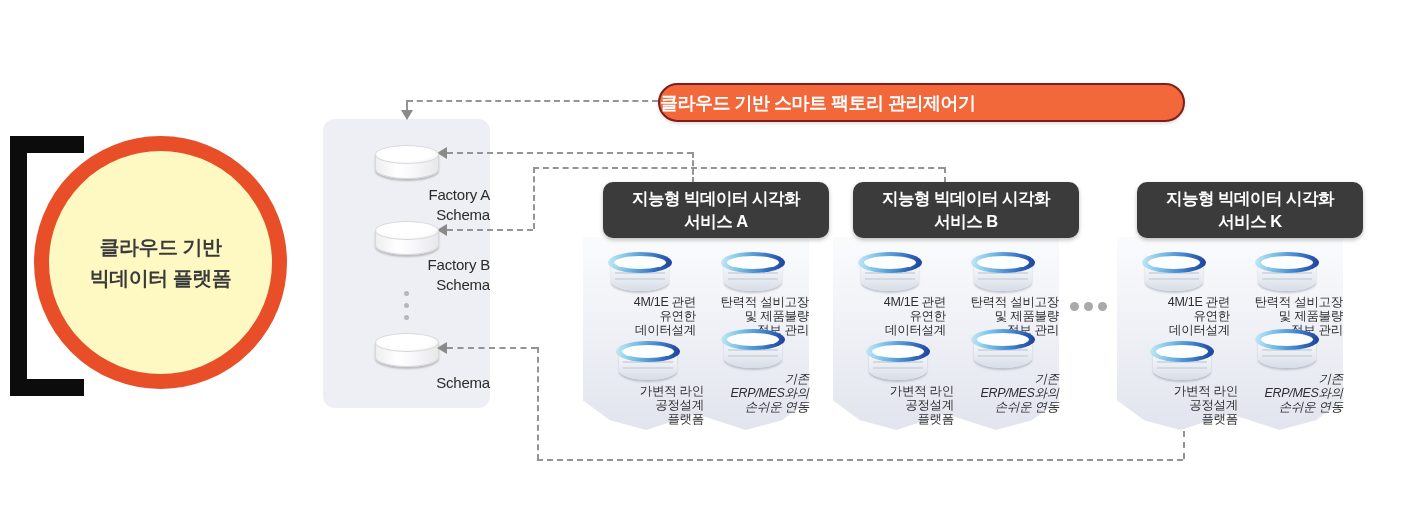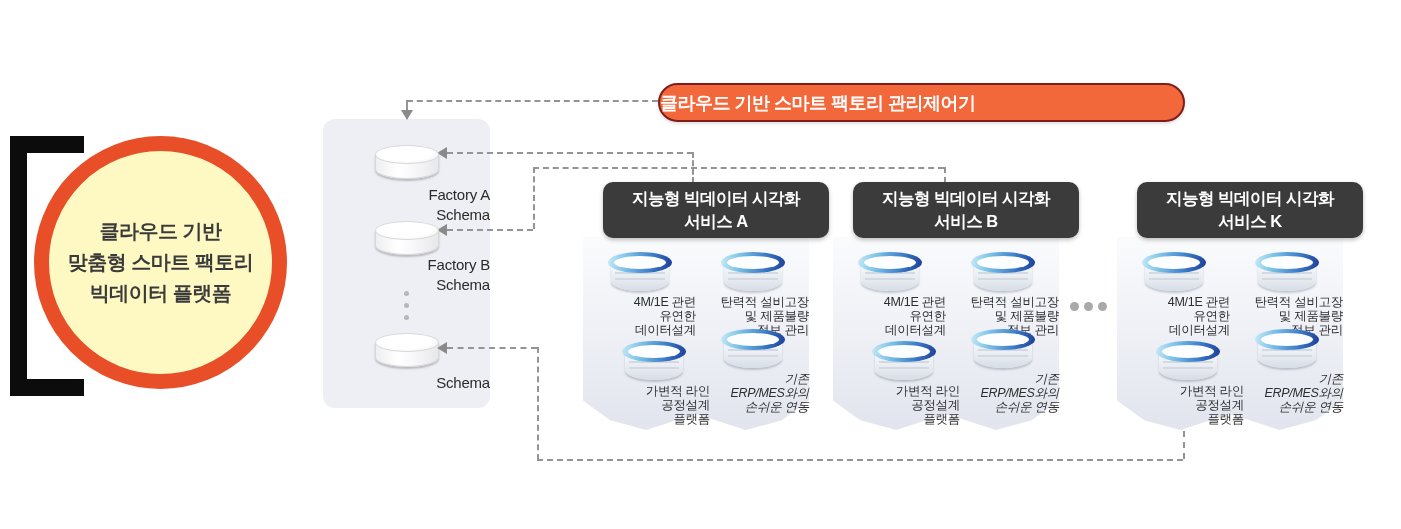--- a/index.html
+++ b/index.html
@@ -59,21 +59,21 @@
     margin-left:20px;
   }
   .card-body{position:absolute;left:0;top:55px;width:226px;height:197px;}
   .card-body-bg{
     position:absolute;left:0;top:0;width:226px;height:197px;
     background:linear-gradient(180deg,#fafbfd 0%,#edeff5 55%,#e1e4ed 100%);
     clip-path:polygon(0 0,100% 0,100% 83%,88% 93%,72% 98%,56% 92%,50% 90%,44% 92%,28% 98%,12% 93%,0 83%);
   }
   .cell{position:absolute;width:113px;text-align:right;z-index:2;}
   .cell.c1{left:0;top:15px;}   .cell.c2{left:113px;top:15px;}
-  .cell.c3{left:14px;top:104px;}  .cell.c4{left:113px;top:92px;font-style:italic;}
+  .cell.c3{left:8px;top:104px;}  .cell.c4{left:113px;top:92px;font-style:italic;}
   .cell-label{margin-top:3px;font-size:12.5px;line-height:14px;color:#2e2e30;letter-spacing:-0.3px;}
   .db{position:relative;width:64px;height:40px;margin:0 auto;}
   .db-body{
     position:absolute;left:3px;top:10px;width:58px;height:29px;
     border-radius:0 0 29px 29px / 0 0 10px 10px;
     background:linear-gradient(180deg,#f7fafc 0%,#e7ebf1 60%,#d7dde6 100%);
     box-shadow:0 2px 2px rgba(70,80,100,0.28);
   }
   .db-body::before{
     content:'';position:absolute;left:4px;right:4px;top:6px;height:15px;
@@ -96,21 +96,20 @@
 </style>
 </head>
 <body>
 
 <div class="stage">
 
   <div class="bracket"></div>
   <div class="ring">
     <div class="ring-text">
       <div>클라우드 기반</div>
-      <div>맞춤형 스마트 팩토리</div>
       <div>빅데이터 플랫폼</div>
     </div>
   </div>
 
   <div class="pill">
     <span>클라우드 기반 스마트 팩토리 관리제어기</span>
   </div>
 
   <div class="schema-panel">
     <div class="fitem" style="top:26px;">

